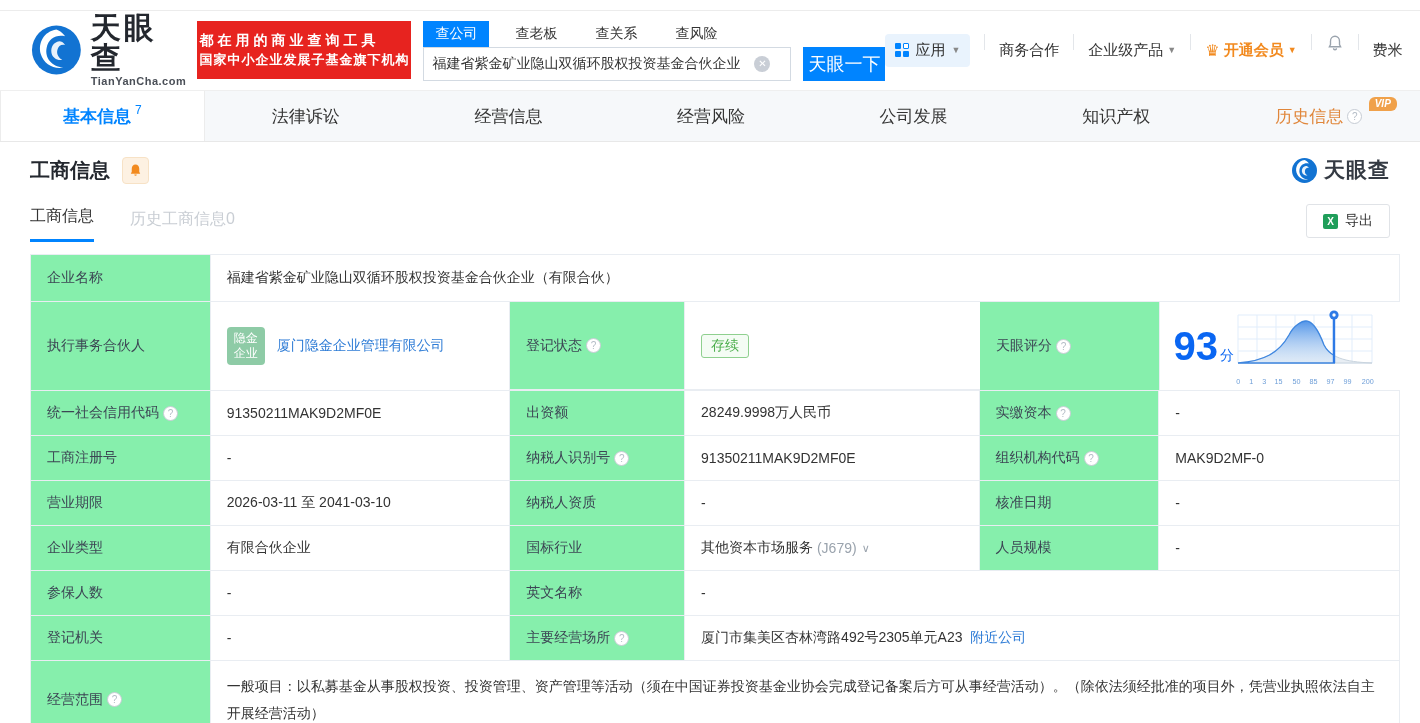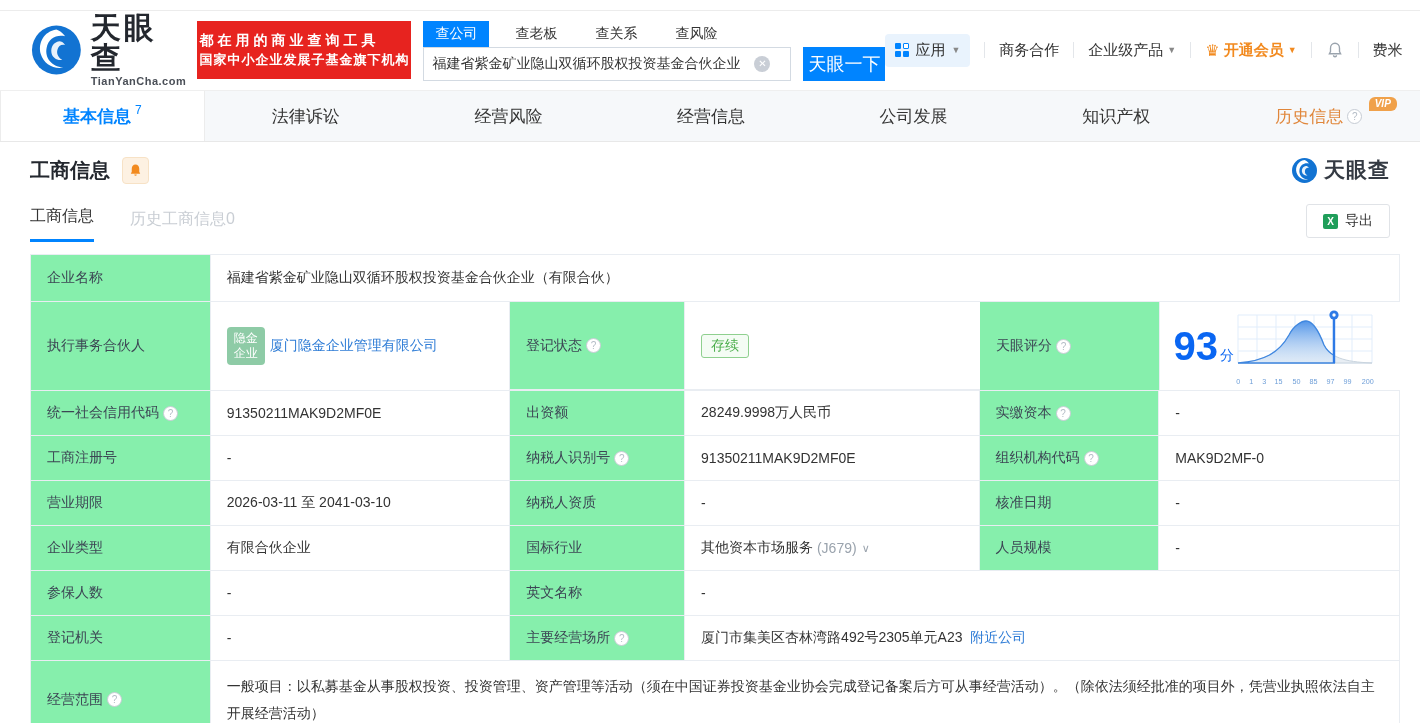--- a/index.html
+++ b/index.html
@@ -20,21 +20,21 @@
   .search-tabs { display:flex; align-items:flex-end; height:28px; }
   .stab { font-size:14px; color:#333; padding:4px 12px; cursor:pointer;font-family:Liberation Mono, monospace; }
   .stab.active { background:#0084ff; color:#fff; }
   .stab + .stab { margin-left:14px; }
   .search-row { display:flex; align-items:center; margin-top:0; }
   .search-box { position:relative; width:368px; height:34px; border:1px solid #d3dae2; background:#fff; display:flex; align-items:center; }
   .search-box input { border:none; outline:none; width:330px; height:30px; padding:0 8px; font-size:14px; color:#333; font-family:inherit; background:transparent; }
   .clear-icon { width:16px; height:16px; border-radius:50%; background:#c9ced6; color:#fff; font-size:10px; line-height:16px; text-align:center; cursor:pointer; }
   .search-btn { margin-left:12px; width:82px; height:34px; background:#0084ff; color:#fff; font-size:18px; border:none; cursor:pointer; font-family:inherit; }
 
-  .hdr-right { margin-left:auto; display:flex; align-items:center; }
+  .hdr-right { margin-left:auto; display:flex; }
   .apps-chip { display:flex; align-items:center; gap:6px; background:#e9f3fd; border-radius:4px; padding:7px 10px; cursor:pointer; }
   .grid-ic { display:grid; grid-template-columns:6px 6px; grid-template-rows:6px 6px; gap:2px; }
   .grid-ic span { background:#0084ff; border-radius:1px; }
   .grid-ic span:nth-child(2){ background:#fff; border:1.5px solid #0084ff; }
   .hitem { font-size:15px; color:#333; cursor:pointer; display:flex; align-items:center; gap:4px; white-space:nowrap; }
   .caret { font-size:9px; color:#888; }
   .vsep { width:1px; height:16px; background:#e3e6ea; margin:0 14px; }
   .vip-link { color:#f28a1f; font-weight:bold; }
   .vip-link .caret { color:#f28a1f; }
   .crown { color:#f28a1f; font-size:16px; }
@@ -78,21 +78,21 @@
   .h88 { min-height:88px; }
   .subcol { display:flex; flex-direction:row; width:470px; border-right:1px solid #e9edf2; }
   .subrow { display:flex; flex:1; }
   .subrow:first-child { border-bottom:1px solid #e9edf2; }
   .subrow .cell { border-right:1px solid #e9edf2; min-height:43px; }
   .subrow .cell:last-child { border-right:none; }
   .link { color:#2e7cd6; cursor:pointer; text-decoration:none; }
   .muted { color:#9aa3ad; }
   .chev { color:#9aa3ad; font-size:11px; margin-left:5px; }
   .badge-green { color:#4cae4c; background:#f4fcf4; border:1px solid #8fd08f; border-radius:3px; padding:2px 9px; font-size:14px; }
-  .avatar { width:38px; height:38px; background:#8ecba6; border-radius:4px; color:#fff; font-size:12px; line-height:1.25; display:flex; flex-direction:column; align-items:center; justify-content:center; margin-right:5px; flex:none; }
+  .avatar { width:38px; height:38px; background:#8ecba6; border-radius:4px; color:#fff; font-size:12px; line-height:1.25; display:flex; flex-direction:column; align-items:center; justify-content:center; margin-right:12px; flex:none; }
   .scope-cell { line-height:1.9; padding:12px 16px; align-items:flex-start; }
 
   
   .score-cell { display:flex; align-items:center; gap:0; padding:4px 8px 4px 14px; }
   .score-num { font-size:40px; font-weight:bold; color:#0a66f2; line-height:1; }
   .score-unit { font-size:14px; color:#0a66f2; margin-left:2px; }
   .score-chart { width:142px; }
   .ticks { display:flex; justify-content:space-between; width:138px; margin:1px auto 0; }
   .ticks span { font-size:8px; color:#6f9fd8; transform:scale(.9); }
 </style>
@@ -174,24 +174,24 @@
 
 <div class="navbar">
   <div class="ntab active">
     <span>基本信息</span>
     <span class="count">7</span>
   </div>
   <div class="ntab">
       <span>法律诉讼</span>
     </div>
   <div class="ntab">
+      <span>经营信息</span>
+    </div>
+  <div class="ntab">
       <span>经营风险</span>
-    </div>
-  <div class="ntab">
-      <span>经营信息</span>
     </div>
   <div class="ntab">
       <span>公司发展</span>
     </div>
   <div class="ntab">
       <span>知识产权</span>
     </div>
   <div class="ntab vip-tab">
     <span class="vip-badge">VIP</span>
     <span>历史信息</span>

